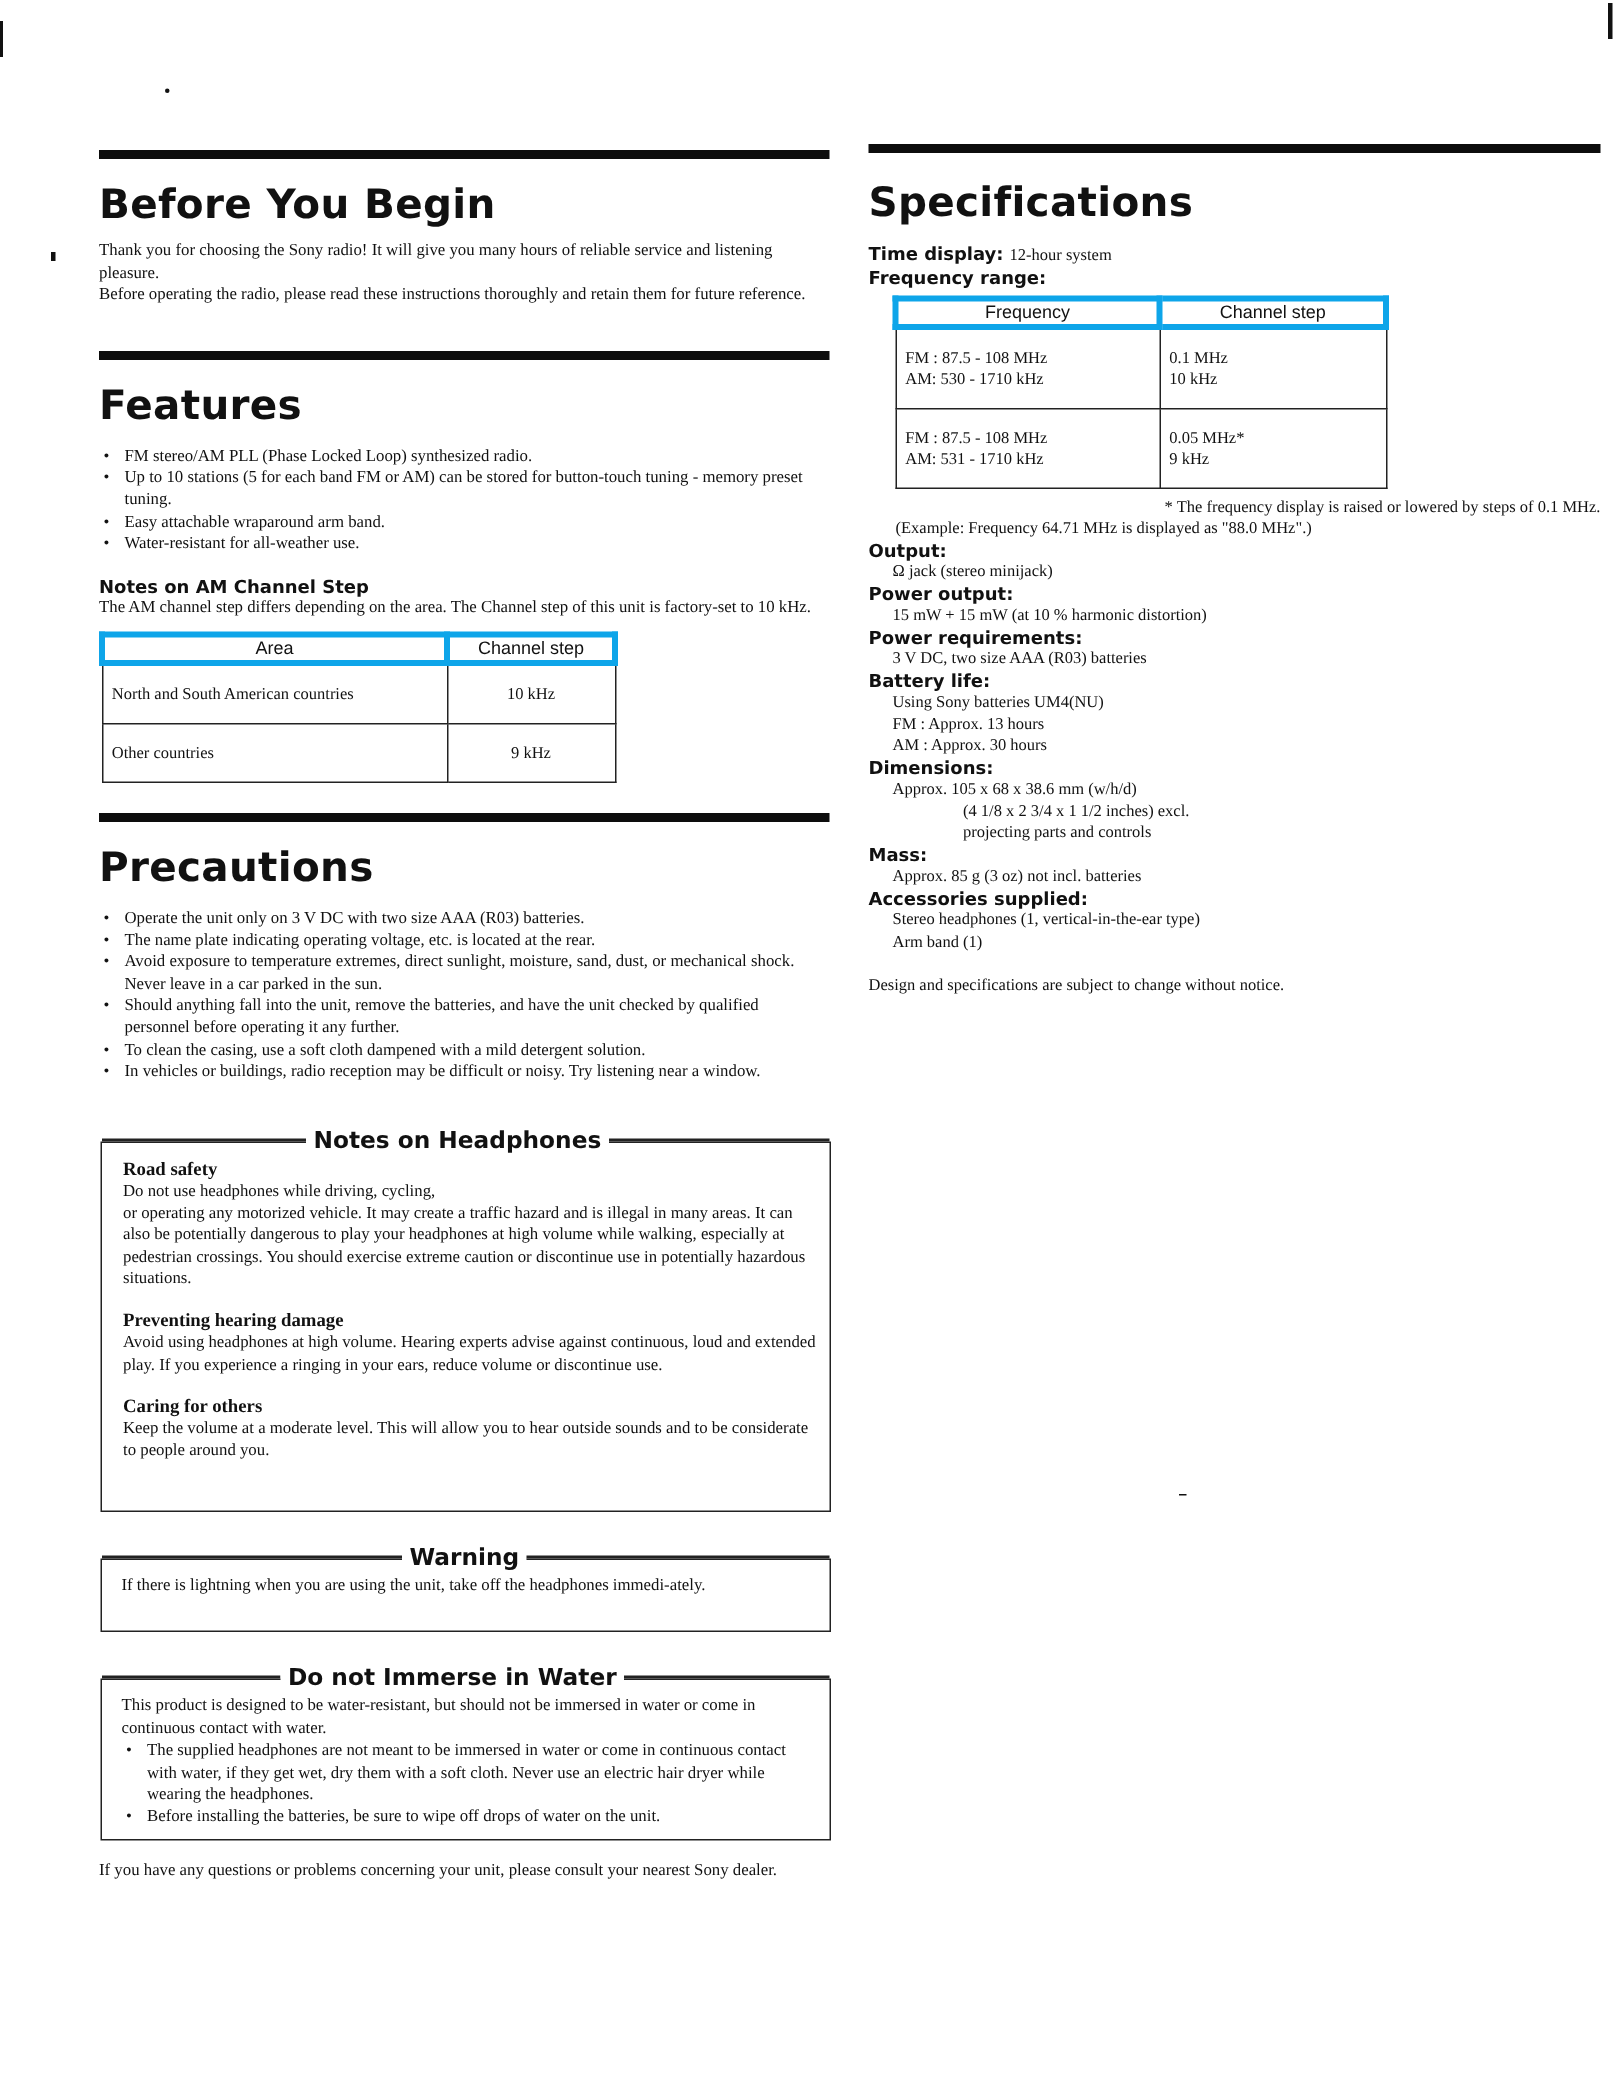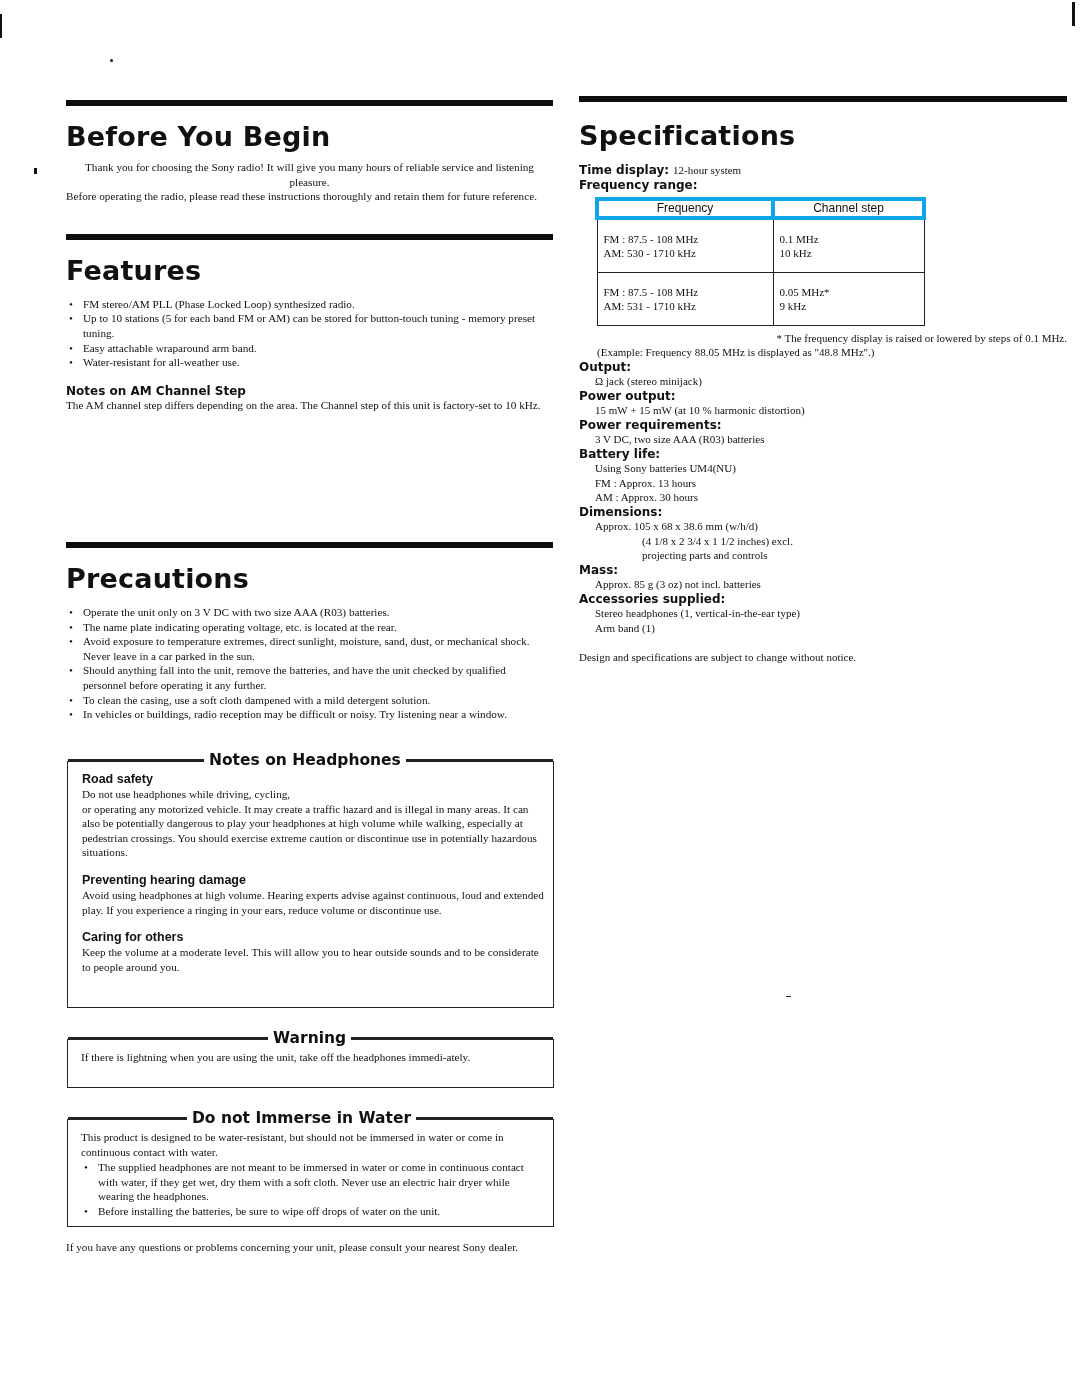--- a/index.html
+++ b/index.html
@@ -2,21 +2,21 @@
 <html><head>
 <meta charset="utf-8">
 <style>
   html, body { margin: 0; padding: 0; background: #ffffff; }
   body { width: 1080px; height: 1382px; position: relative; overflow: hidden; color: #111; font-family: "Liberation Serif", serif; }
   .mark { position: absolute; background: #111; }
   .col { position: absolute; }
   .rule { height: 6px; background: #0d0d0d; }
   .h1 { font-family: "DejaVu Sans", sans-serif; font-weight: bold; font-size: 27px; letter-spacing: 0.2px; margin: 0; line-height: 34px; }
   .p { font-size: 11.2px; line-height: 14.6px; margin: 0; }
-  .h3 { font-family: Liberation Sans, sans-serif; font-weight: bold; font-size: 12.5px; line-height: 15px; margin: 0; }
+  .h3 { font-family: Liberation Serif, serif; font-weight: bold; font-size: 12.5px; line-height: 15px; margin: 0; }
   .h3s { font-family: "DejaVu Sans", sans-serif; font-weight: bold; font-size: 12px; line-height: 14px; margin: 0; }
   ul.b { list-style: none; margin: 1px; padding: 0; }
   ul.b li { position: relative; padding-left: 16px; font-size: 11.2px; line-height: 14.6px; }
   ul.b li::before { content: "•"; position: absolute; left: 2px; top: 0; }
   table.t { border-collapse: collapse; font-size: 11px; }
   table.t th { font-family: Liberation Sans, sans-serif; font-weight: normal; font-size: 12px; border: 4px solid #0ea5e9; padding: 1px 6px; line-height: 13px; }
   table.t td { border: 1px solid #222; padding: 12px 6px; line-height: 14px; font-family: "Liberation Serif", serif; }
   .box { position: absolute; border: 1.2px solid #222; }
   .box-title { position: absolute; top: -11px; left: 0; right: 0; display: flex; align-items: center; }
   .box-title .line { flex: 1; height: 1.2px; background: #222; }
@@ -31,35 +31,51 @@
 <div class="mark" style="left:1072px;top:2px;width:3px;height:24px;"></div>
 <div class="mark" style="left:110px;top:59px;width:3px;height:3px;border-radius:2px;"></div>
 <div class="mark" style="left:34px;top:168px;width:3px;height:6px;"></div>
 <div class="mark" style="left:786px;top:996px;width:5px;height:1px;"></div>
 
 <div class="col" style="left:66px;top:100px;width:487px;">
 
   <section>
     <div class="rule"></div>
     <h1 class="h1" style="margin-top:14px;">Before You Begin</h1>
-    <p class="p" style="margin-top:6px;text-align:center;">Thank you for choosing the Sony radio!  It will give you many hours of reliable service and listening pleasure.</p>
+    <p class="p" style="margin-top:6px;">Thank you for choosing the Sony radio!  It will give you many hours of reliable service and listening pleasure.</p>
     <p class="p">Before operating the radio, please read these instructions thoroughly and retain them for future reference.</p>
   </section>
 
   <section style="margin-top:30px;">
     <div class="rule"></div>
     <h1 class="h1" style="margin-top:14px;">Features</h1>
     <ul class="b" style="margin-top:9px;">
       <li>FM stereo/AM PLL (Phase Locked Loop) synthesized radio.</li>
       <li>Up to 10 stations (5 for each band FM or AM) can be stored for button-touch tuning - memory preset tuning.</li>
       <li>Easy attachable wraparound arm band.</li>
       <li>Water-resistant for all-weather use.</li>
     </ul>
     <h3 class="h3s" style="margin-top:14px;">Notes on AM Channel Step</h3>
     <p class="p">The AM channel step differs depending on the area. The Channel step of this unit is factory-set to 10 kHz.</p>
+    <table class="t" style="margin-top:9px;width:346px;">
+      <tbody>
+          <tr>
+        <th style="width:214px;">Area</th>
+        <th>Channel step</th>
+      </tr>
+      <tr>
+        <td>North and South American countries</td>
+        <td style="text-align:center;">10 kHz</td>
+      </tr>
+      <tr>
+        <td>Other countries</td>
+        <td style="text-align:center;">9 kHz</td>
+      </tr>
+    </tbody>
+      </table>
   </section>
 
   <section style="position:absolute;top:442px;left:0;width:487px;">
     <div class="rule"></div>
     <h1 class="h1" style="margin-top:14px;">Precautions</h1>
     <ul class="b" style="margin-top:9px;">
       <li>Operate the unit only on 3 V DC with two size AAA (R03) batteries.</li>
       <li>The name plate indicating operating voltage, etc. is located at the rear.</li>
       <li>Avoid exposure to temperature extremes, direct sunlight, moisture, sand, dust, or mechanical shock.  Never leave in a car parked in the sun.</li>
       <li>Should anything fall into the unit, remove the batteries, and have the unit checked by qualified personnel before operating it any further.</li>
@@ -145,21 +161,21 @@
       </td>
       <td>
         <div>0.05 MHz*</div>
         <div>9 kHz</div>
       </td>
     </tr>
   </tbody>
     </table>
 
   <div class="p" style="padding-left:10px;margin-top:5px;font-size:11px;text-align:right;">* The frequency display is raised or lowered by steps of 0.1 MHz.</div>
-  <div class="p" style="padding-left:18px;font-size:11px;">(Example: Frequency 88.05 MHz is displayed as "48.8 MHz".)</div>
+  <div class="p" style="padding-left:18px;font-size:11px;">(Example: Frequency 64.71 MHz is displayed as "88.0 MHz".)</div>
 
   <div class="spec-label">Output:</div>
   <div class="spec-val">
     <span>Ω</span>
     <span>jack (stereo minijack)</span>
   </div>
 
   <div class="spec-label">Power output:</div>
   <div class="spec-val">15 mW + 15 mW (at 10 % harmonic distortion)</div>
 

